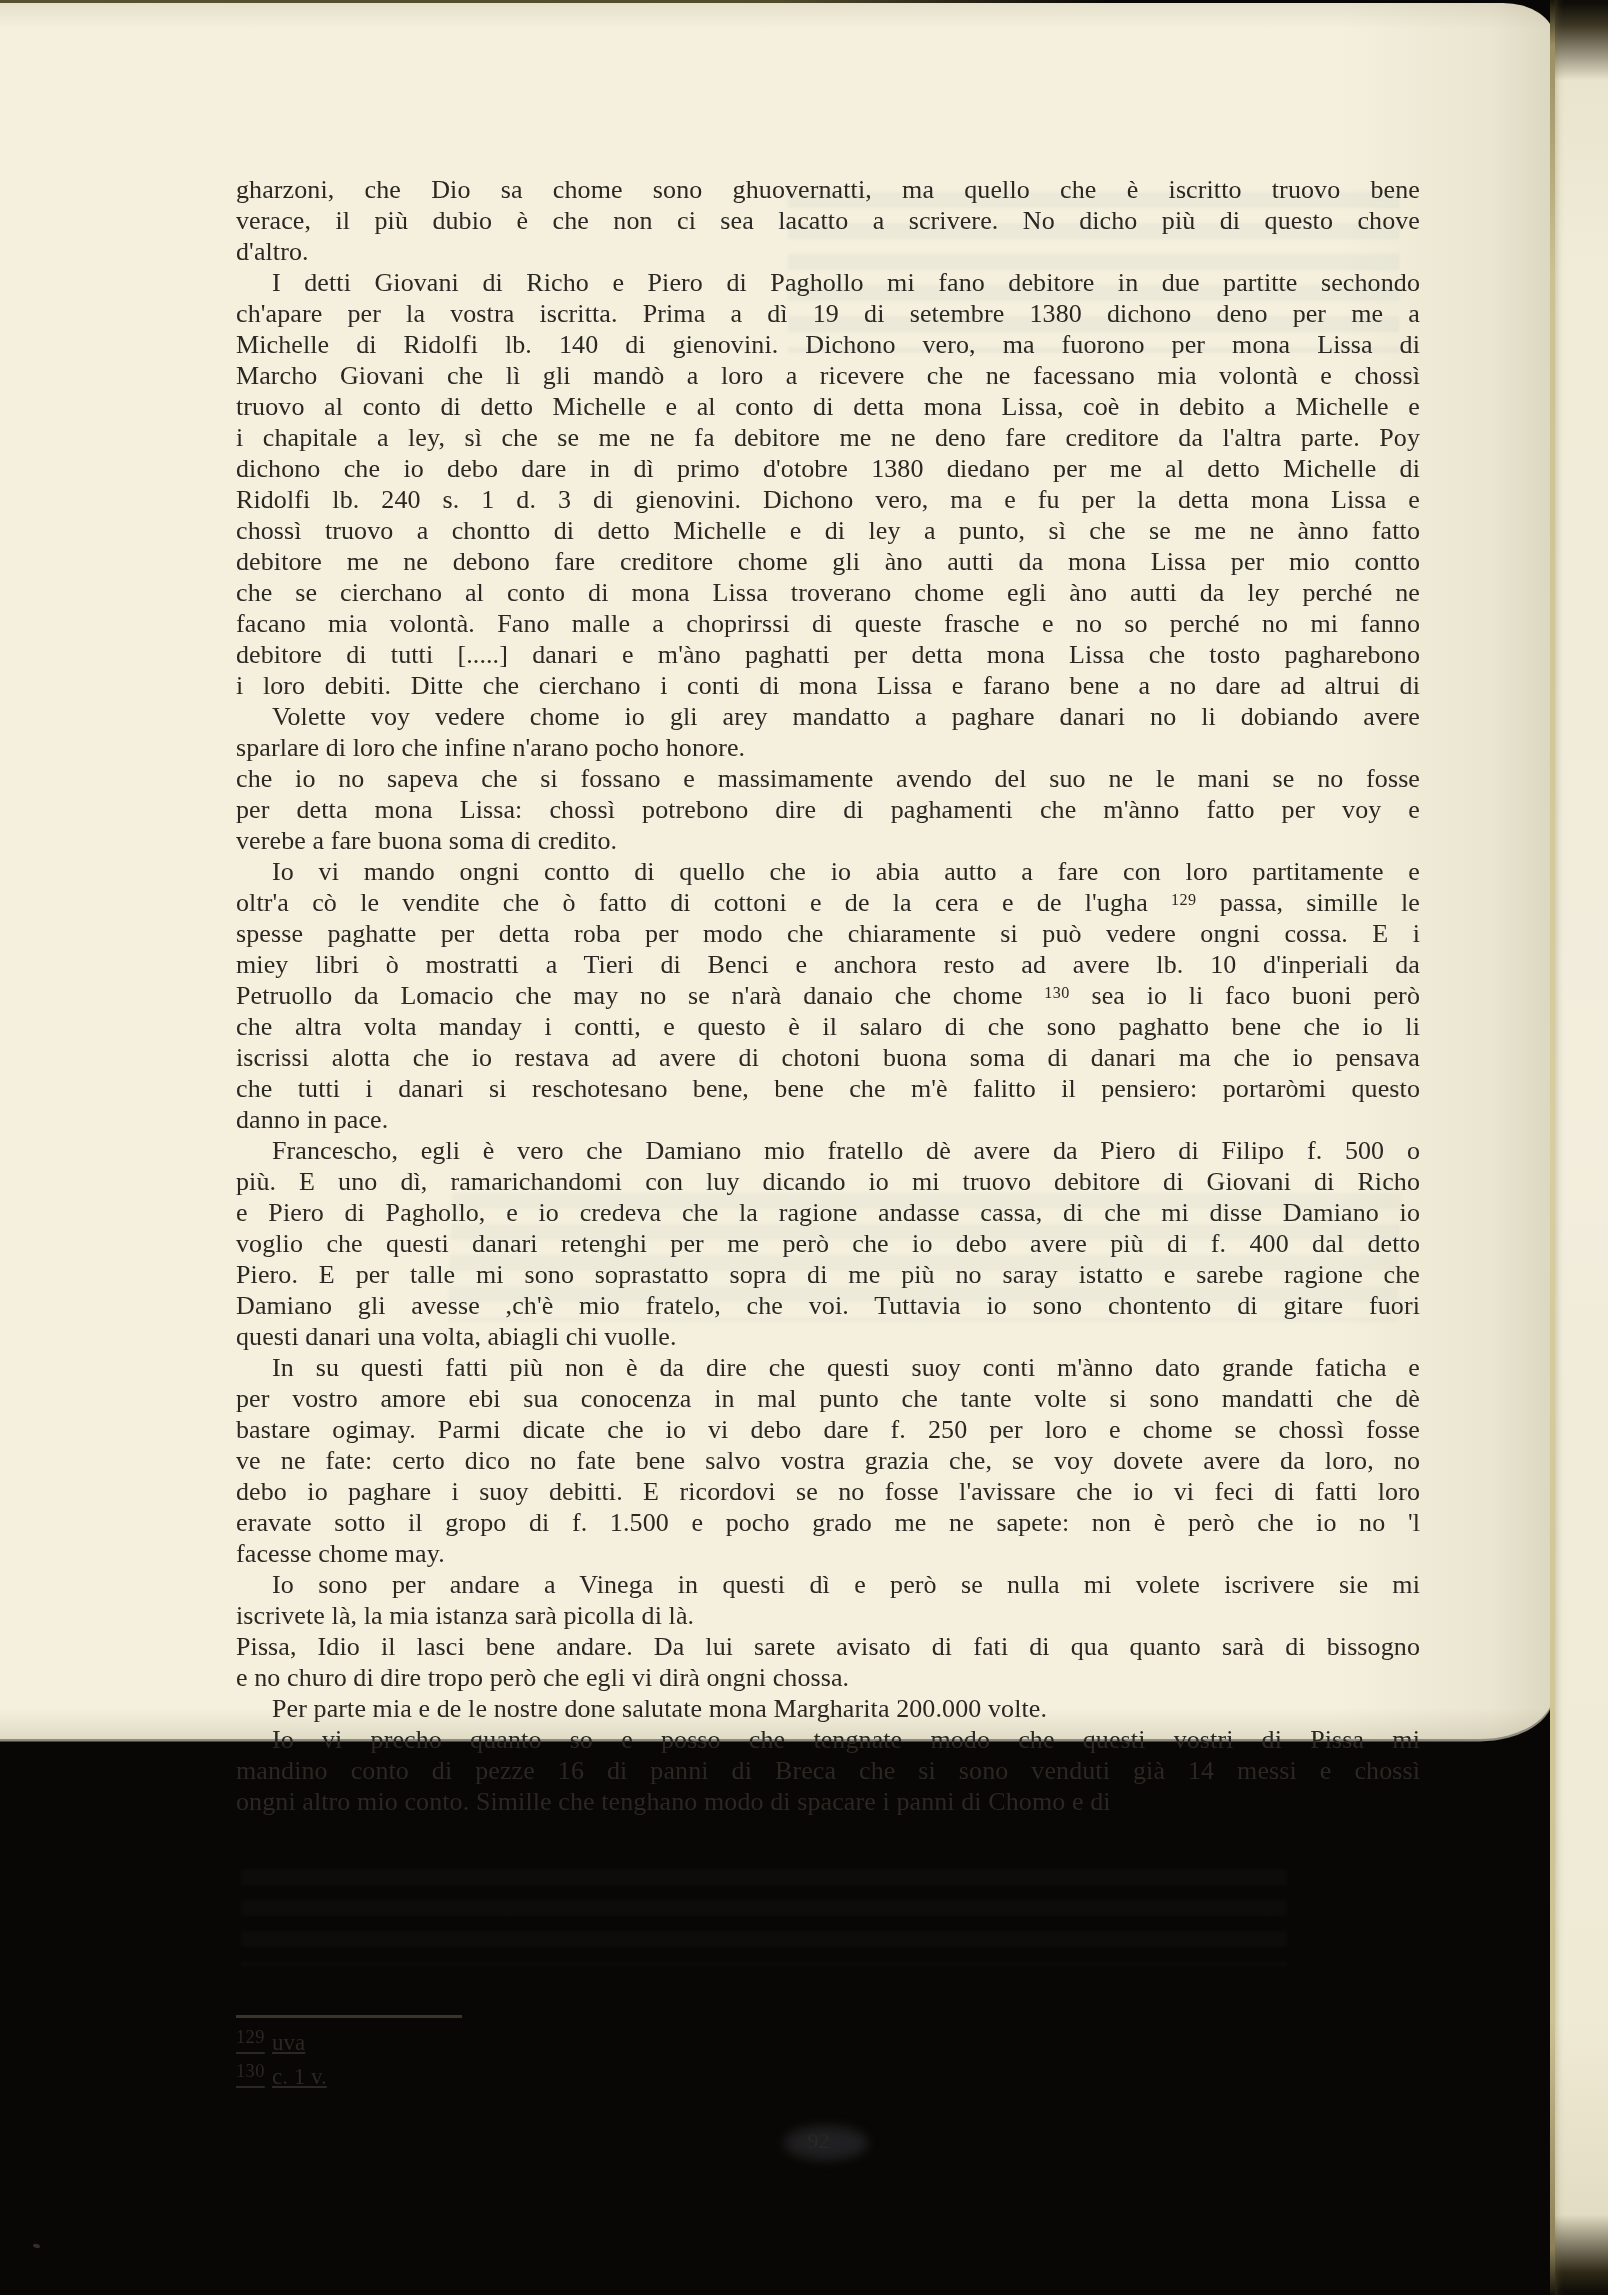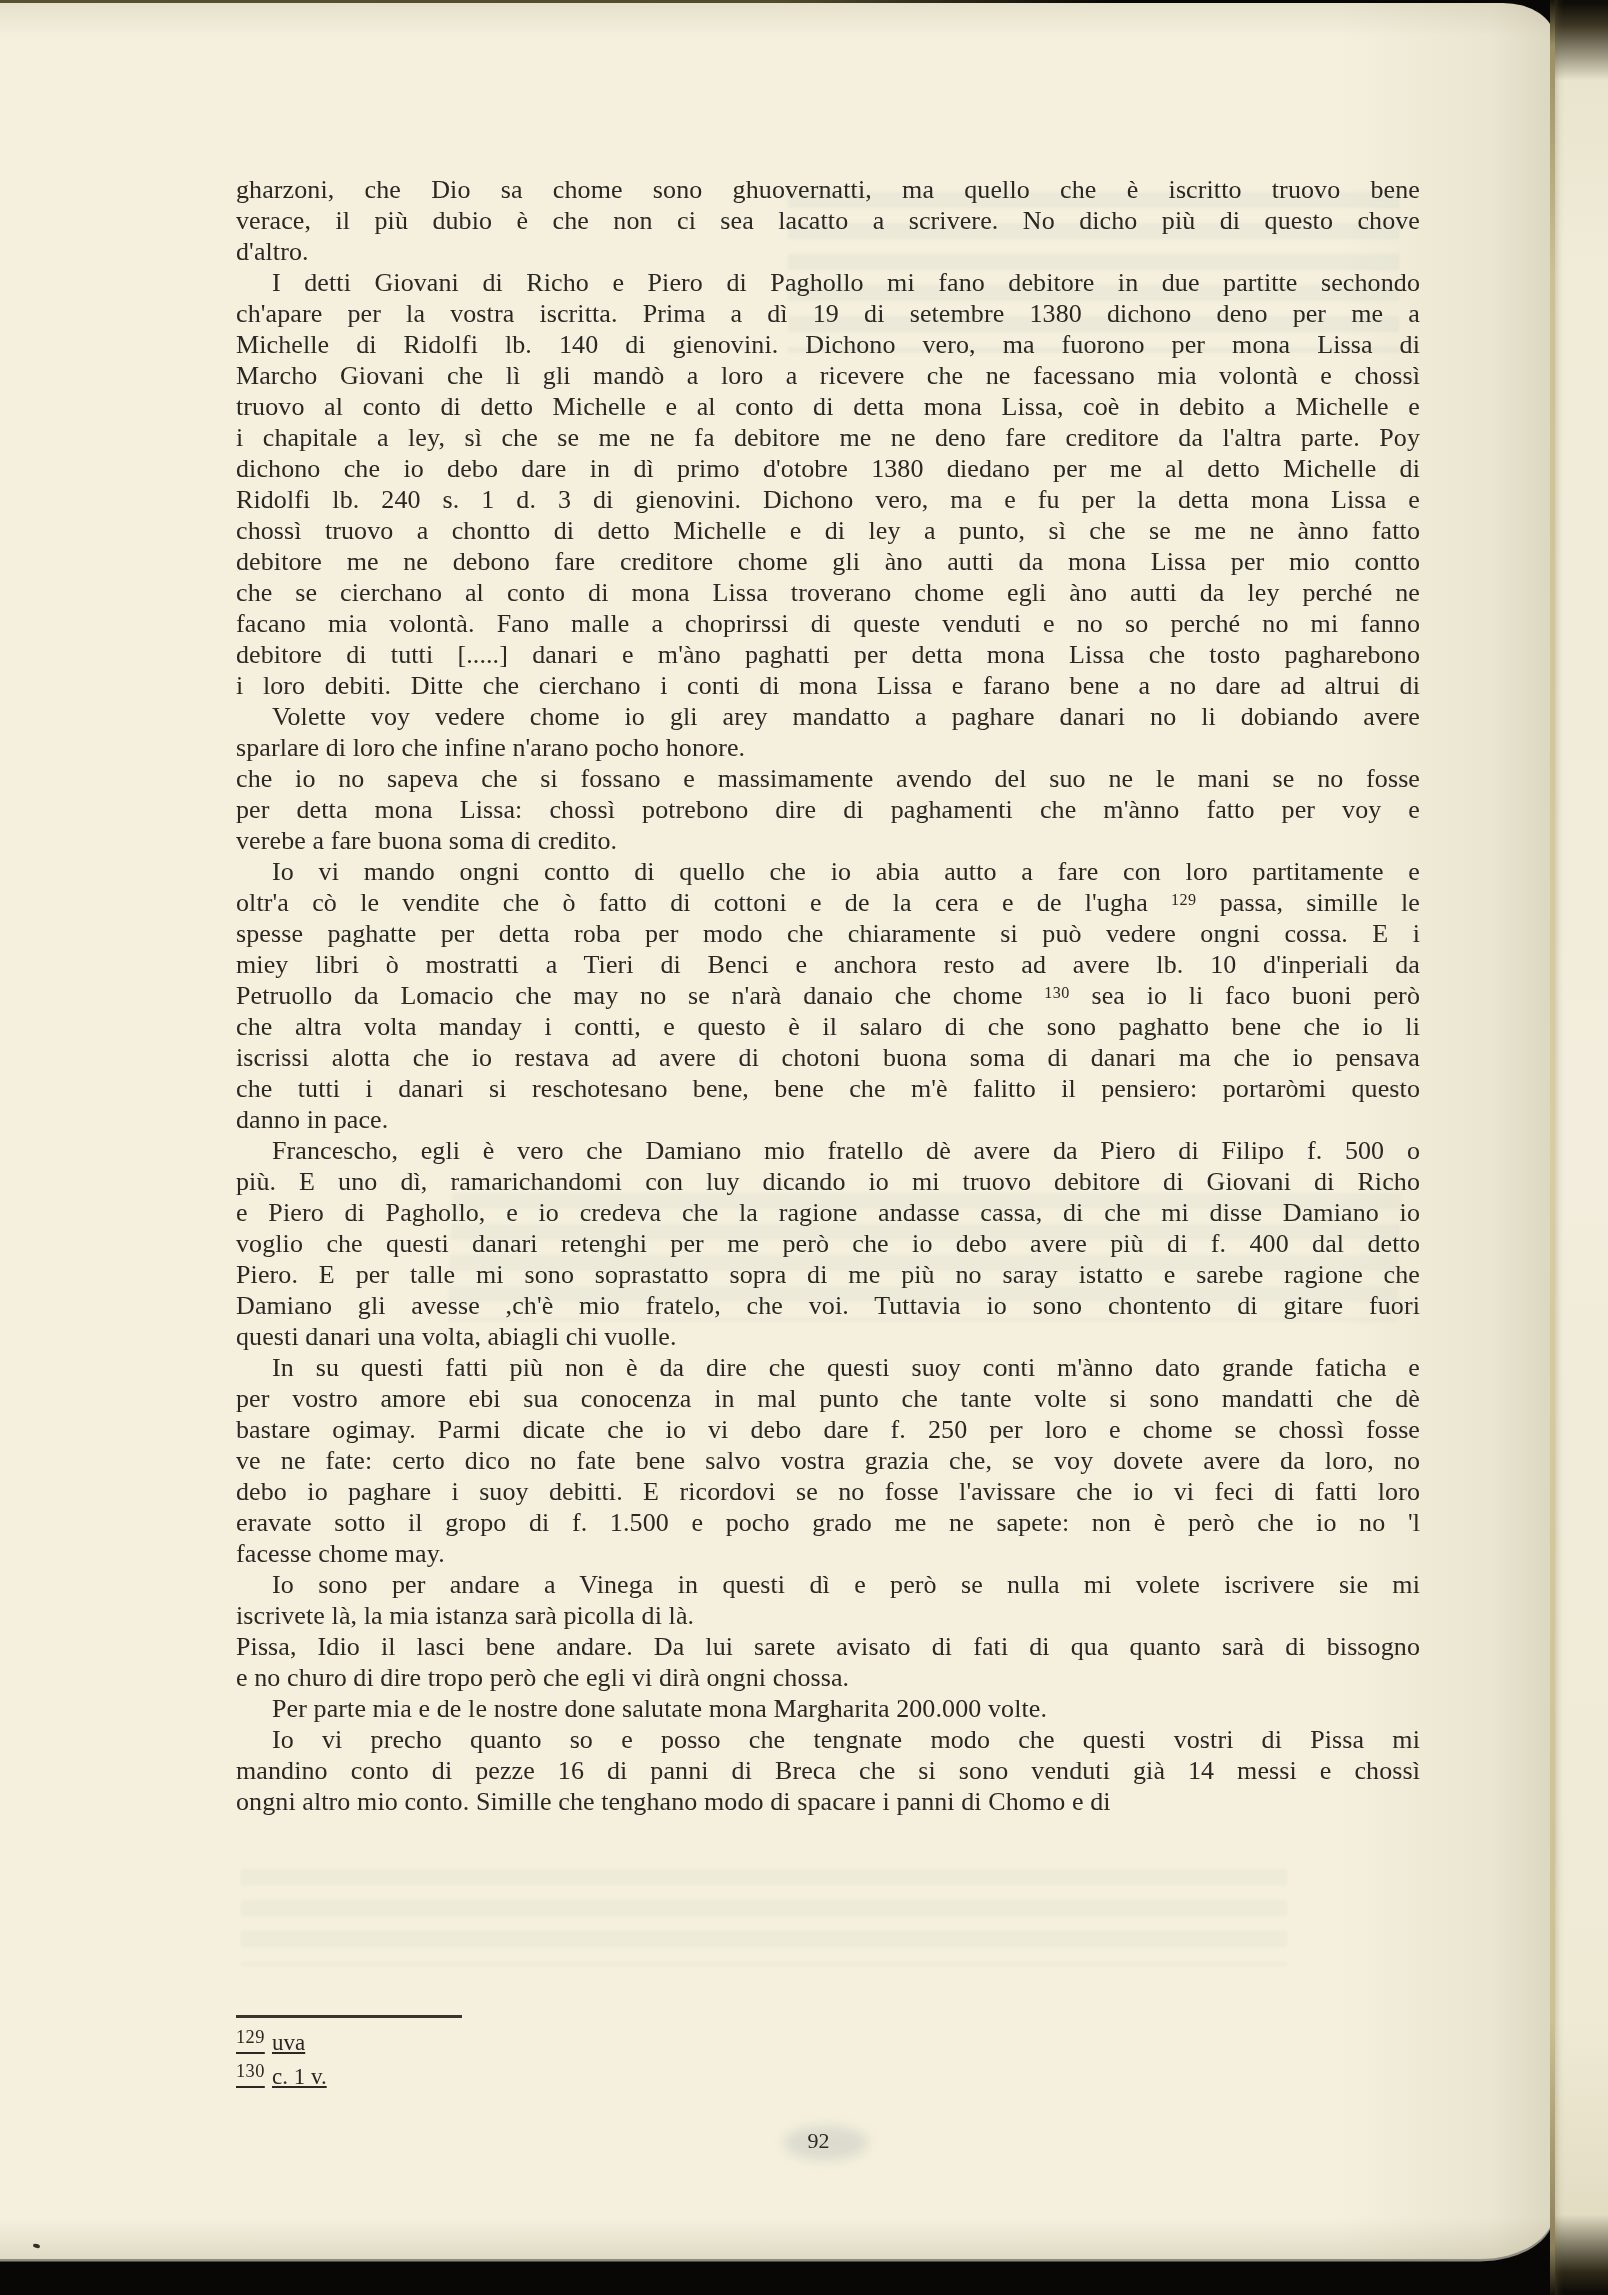--- a/index.html
+++ b/index.html
@@ -13,21 +13,21 @@
 
   
   .top-edge-line {
     position: absolute; left: 0; top: 0; width: 1110px; height: 4px;
     background: linear-gradient(to right, #57512f 0%, #514b2c 70%, rgba(30,27,16,0) 100%);
   }
 
   
   .page-main {
     position: absolute; left: 0; top: 3.2px;
-    width: 1554px; height: 2256px;
+    width: 1554px; height: 1736px;
     background:
       linear-gradient(to right, rgba(0,0,0,0) 86%, rgba(100,88,48,0.07) 96%, rgba(100,88,48,0.17) 100%),
       linear-gradient(to bottom, rgba(100,88,48,0.10) 0%, rgba(0,0,0,0) 1.5%, rgba(0,0,0,0) 98.2%, rgba(100,88,48,0.14) 100%),
       #f4f0dd;
     border-radius: 0 51px 74px 0 / 0 34px 47px 0;
     box-shadow: 0 2.4px 0 rgba(252,248,232,0.55);
   }
 
   
   .gutter-crease {
@@ -114,21 +114,21 @@
         <div class="line">ch'apare per la vostra iscritta. Prima a dì 19 di setembre 1380 dichono deno per me a</div>
         <div class="line">Michelle di Ridolfi lb. 140 di gienovini. Dichono vero, ma fuorono per mona Lissa di</div>
         <div class="line">Marcho Giovani che lì gli mandò a loro a ricevere che ne facessano mia volontà e chossì</div>
         <div class="line">truovo al conto di detto Michelle e al conto di detta mona Lissa, coè in debito a Michelle e</div>
         <div class="line">i chapitale a ley, sì che se me ne fa debitore me ne deno fare creditore da l'altra parte. Poy</div>
         <div class="line">dichono che io debo dare in dì primo d'otobre 1380 diedano per me al detto Michelle di</div>
         <div class="line">Ridolfi lb. 240 s. 1 d. 3 di gienovini. Dichono vero, ma e fu per la detta mona Lissa e</div>
         <div class="line">chossì truovo a chontto di detto Michelle e di ley a punto, sì che se me ne ànno fatto</div>
         <div class="line">debitore me ne debono fare creditore chome gli àno autti da mona Lissa per mio contto</div>
         <div class="line">che se cierchano al conto di mona Lissa troverano chome egli àno autti da ley perché ne</div>
-        <div class="line">facano mia volontà. Fano malle a choprirssi di queste venduti e no so perché no mi fanno</div>
+        <div class="line">facano mia volontà. Fano malle a choprirssi di queste frasche e no so perché no mi fanno</div>
         <div class="line">debitore di tutti [.....] danari e m'àno paghatti per detta mona Lissa che tosto pagharebono</div>
         <div class="line">i loro debiti. Ditte che cierchano i conti di mona Lissa e farano bene a no dare ad altrui di</div>
         <div class="line indent">Volette voy vedere chome io gli arey mandatto a paghare danari no li dobiando avere</div>
         <div class="line last">sparlare di loro che infine n'arano pocho honore.</div>
         <div class="line">che io no sapeva che si fossano e massimamente avendo del suo ne le mani se no fosse</div>
         <div class="line">per detta mona Lissa: chossì potrebono dire di paghamenti che m'ànno fatto per voy e</div>
         <div class="line last">verebe a fare buona soma di credito.</div>
         <div class="line indent">Io vi mando ongni contto di quello che io abia autto a fare con loro partitamente e</div>
         <div class="line">oltr'a cò le vendite che ò fatto di cottoni e de la cera e de l'ugha <sup>129</sup> passa, simille le</div>
         <div class="line">spesse paghatte per detta roba per modo che chiaramente si può vedere ongni cossa. E i</div>

